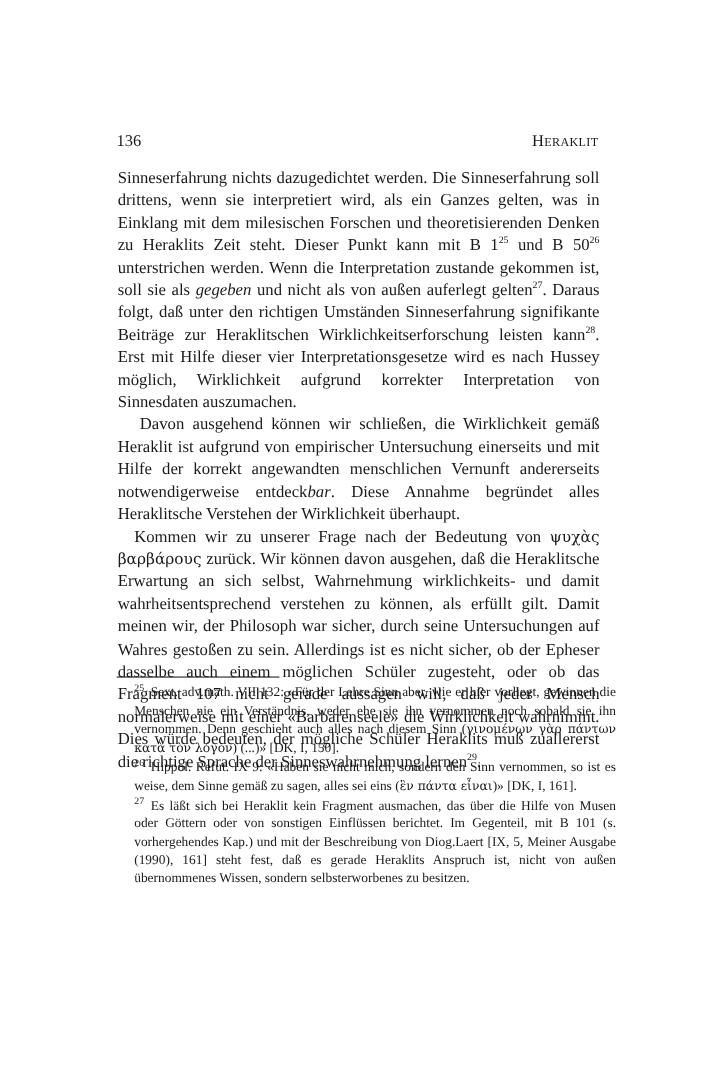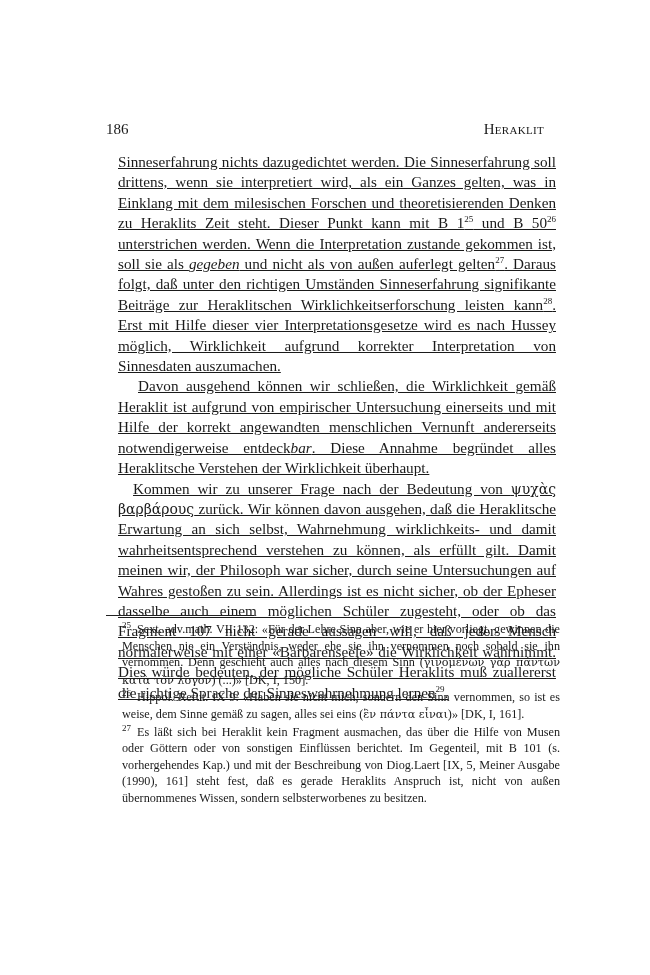--- a/index.html
+++ b/index.html
@@ -3,40 +3,40 @@
 <meta charset="utf-8">
 <style>
   html, body { margin:0; padding:0; background:#ffffff; }
   body { width:650px; height:975px; position:relative; overflow:hidden;
          font-family:"Liberation Serif", "DejaVu Serif", serif; color:#1a1a1a; }
   .page { position:absolute; left:106px; top:0; width:438px; }
   .header { position:absolute; top:121px; left:0; width:438px; height:20px; font-size:15px; }
   .pagenum { position:absolute; left:0; top:0; }
   .running { position:absolute; left:0; width:438px; text-align:right; top:0;
              font-variant:small-caps; letter-spacing:0.3px; }
-  .body { position:absolute; top:152px; left:12px; width:438px; font-size:15.2px;
-          line-height:20.4px; text-align:justify;text-decoration:underline; }
+  .body { position:absolute; top:152px; left:1px; width:438px; font-size:15.2px;
+          line-height:20.4px; text-align:justify; }
   .body p { margin:0; }
   .body p.indent { text-indent:20px; }
   .body p.indent2 { text-indent:15px; }
   sup { font-size:9px; line-height:0; vertical-align:super; }
   em { font-style:italic; }
   .rule { position:absolute; top:615px; left:0; width:148px; border-top:1px solid #222; }
   .notes { position:absolute; top:621px; left:16px; width:438px; font-size:12.2px;
            line-height:16.6px; text-align:justify; }
   .note { margin:0; }
   .fn-num { font-size:9px; vertical-align:super; line-height:0; display:inline-block; width:15px; }
   .greek { font-family:"DejaVu Serif", serif; font-size:0.92em; }
 </style>
 </head>
 <body>
 
 <div class="page">
   <div class="header">
-    <span class="pagenum">186</span>
+    <span class="pagenum">136</span>
     <span class="running">Heraklit</span>
   </div>
 
   <div class="body">
     <p>Sinneserfahrung nichts dazugedichtet werden. Die Sinneserfahrung soll drittens, wenn sie interpretiert wird, als ein Ganzes gelten, was in Einklang mit dem milesischen Forschen und theoretisierenden Denken zu Heraklits Zeit steht. Dieser Punkt kann mit B 1<sup>25</sup> und B 50<sup>26</sup> unterstrichen werden. Wenn die Interpretation zustande gekommen ist, soll sie als <em>gegeben</em> und nicht als von außen auferlegt gelten<sup>27</sup>. Daraus folgt, daß unter den richtigen Umständen Sinneserfahrung signifikante Beiträge zur Heraklitschen Wirklichkeitserforschung leisten kann<sup>28</sup>. Erst mit Hilfe dieser vier Interpretationsgesetze wird es nach Hussey möglich, Wirklichkeit aufgrund korrekter Interpretation von Sinnesdaten auszumachen.</p>
     <p class="indent">Davon ausgehend können wir schließen, die Wirklichkeit gemäß Heraklit ist aufgrund von empirischer Untersuchung einerseits und mit Hilfe der korrekt angewandten menschlichen Vernunft andererseits notwendigerweise entdeck<em>bar</em>. Diese Annahme begründet alles Heraklitsche Verstehen der Wirklichkeit überhaupt.</p>
     <p class="indent2">Kommen wir zu unserer Frage nach der Bedeutung von <span class="greek">ψυχὰς βαρβάρους</span> zurück. Wir können davon ausgehen, daß die Heraklitsche Erwartung an sich selbst, Wahrnehmung wirklichkeits- und damit wahrheitsentsprechend verstehen zu können, als erfüllt gilt. Damit meinen wir, der Philosoph war sicher, durch seine Untersuchungen auf Wahres gestoßen zu sein. Allerdings ist es nicht sicher, ob der Epheser dasselbe auch einem möglichen Schüler zugesteht, oder ob das Fragment 107 nicht gerade aussagen will, daß jeder Mensch normalerweise mit einer «Barbarenseele» die Wirklichkeit wahrnimmt. Dies würde bedeuten, der mögliche Schüler Heraklits muß zuallererst die richtige Sprache der Sinneswahrnehmung lernen<sup>29</sup>.</p>
   </div>
 
   <div class="rule"></div>

